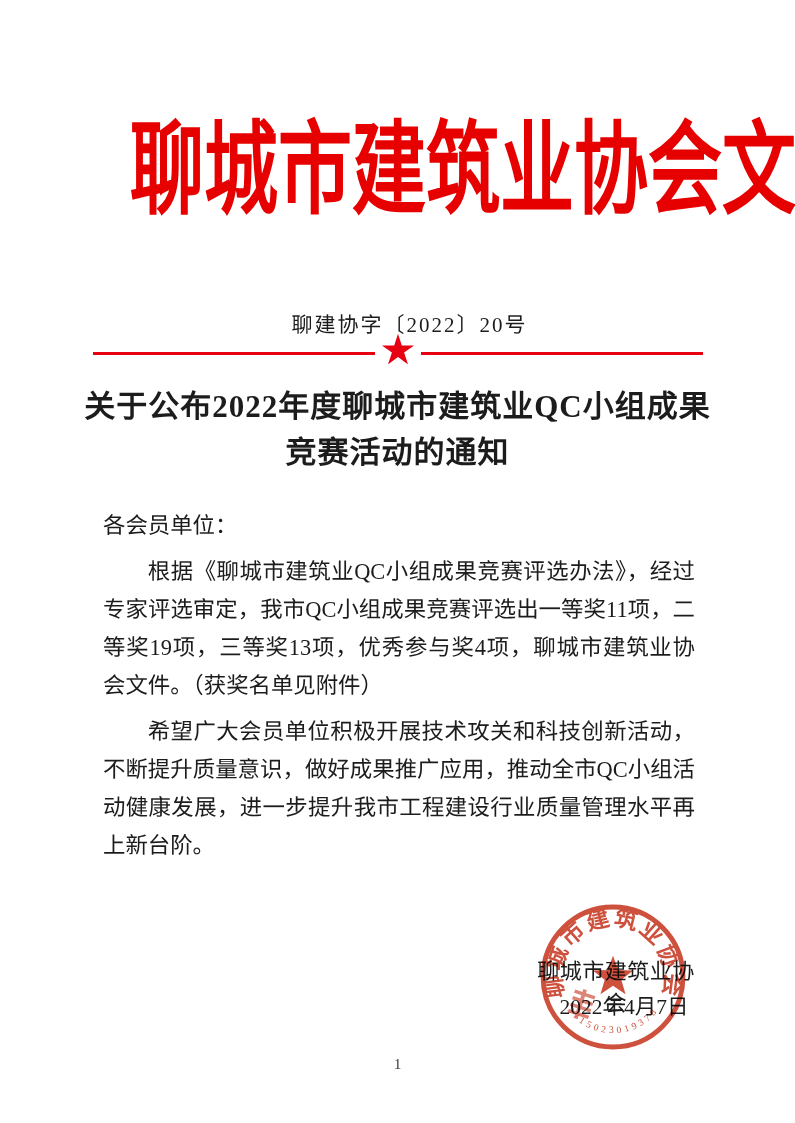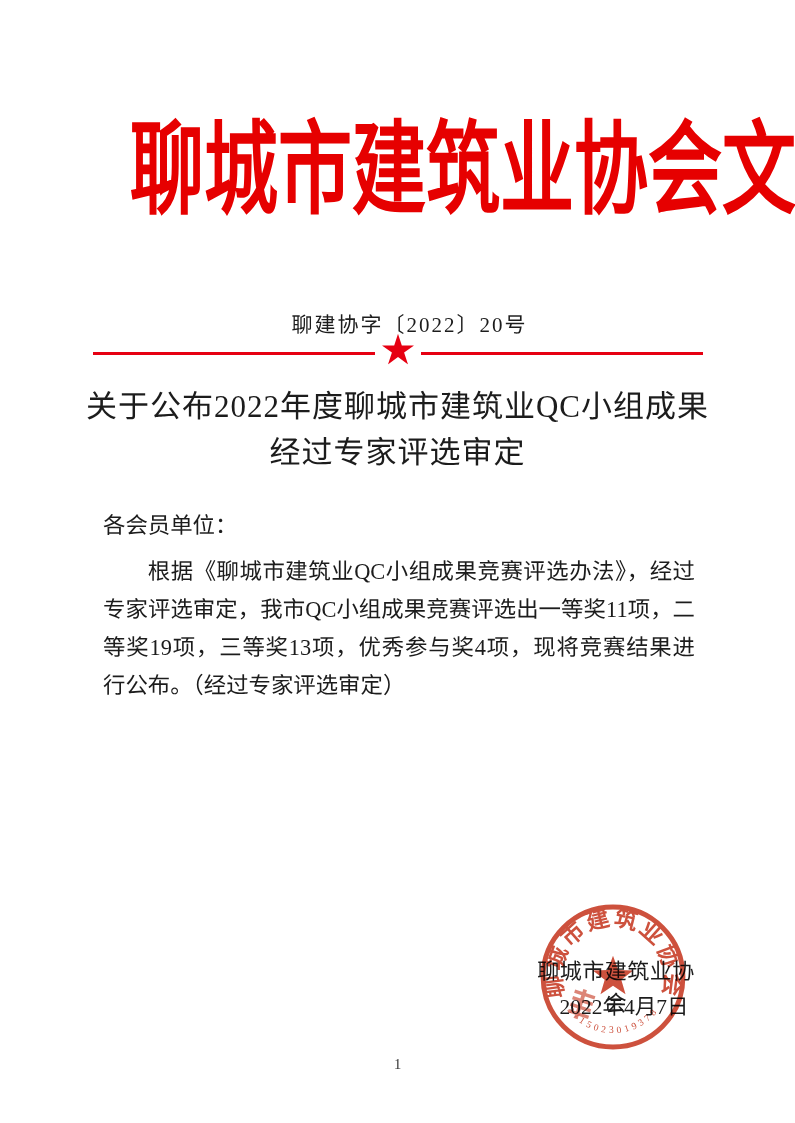--- a/index.html
+++ b/index.html
@@ -48,21 +48,21 @@
   .divider .line{flex:1;height:3px;background:var(--divider-red);}
   .divider .star{
     color:var(--divider-red);
     font-size:34px;line-height:1;
     margin:0 6px 4px 6px;
   }
 
   
   .doc-title{
     position:absolute;top:384px;left:50px;right:50px;
-    text-align:center;font-weight:normal;
+    text-align:center;font-weight:bold;
     font-size:31px;line-height:46px;
     letter-spacing:1px;
   }
 
   
   .body-text{
     position:absolute;top:499px;left:95px;width:608px;
     font-size:22.4px;line-height:38px;
     text-align:justify;text-justify:inter-ideograph;
   }
@@ -106,26 +106,27 @@
   <div class="doc-number">聊建协字〔2022〕20号</div>
 
   <div class="divider">
     <span class="line"></span>
     <span class="star">★</span>
     <span class="line"></span>
   </div>
 
   <div class="doc-title">
     <div>关于公布2022年度聊城市建筑业QC小组成果</div>
-    <div>经过专家评选审定</div>
+    <div>竞赛活动的通知</div>
   </div>
 
   <div class="body-text">
     <p>各会员单位：</p>
-    <p class="indent">根据《聊城市建筑业QC小组成果竞赛评选办法》，经过专家评选审定，我市QC小组成果竞赛评选出一等奖11项，二等奖19项，三等奖13项，优秀参与奖4项，现将竞赛结果进行公布。（经过专家评选审定）</p>
+    <p class="indent">根据《聊城市建筑业QC小组成果竞赛评选办法》，经过专家评选审定，我市QC小组成果竞赛评选出一等奖11项，二等奖19项，三等奖13项，优秀参与奖4项，聊城市建筑业协会文件。（获奖名单见附件）</p>
+    <p class="indent">希望广大会员单位积极开展技术攻关和科技创新活动，不断提升质量意识，做好成果推广应用，推动全市QC小组活动健康发展，进一步提升我市工程建设行业质量管理水平再上新台阶。</p>
   </div>
 
   <div class="sig-org">聊城市建筑业协会</div>
   <div class="sig-date">2022年4月7日</div>
 
   <svg class="seal" viewBox="0 0 200 200" aria-hidden="true">
     <defs>
       <path id="sealArcTop" d="M 36,124 A 68,68 0 1 1 164,124" fill="none"></path>
       <path id="sealArcBottom" d="M 40,144 A 75,75 0 0 0 160,144" fill="none"></path>
     </defs>

